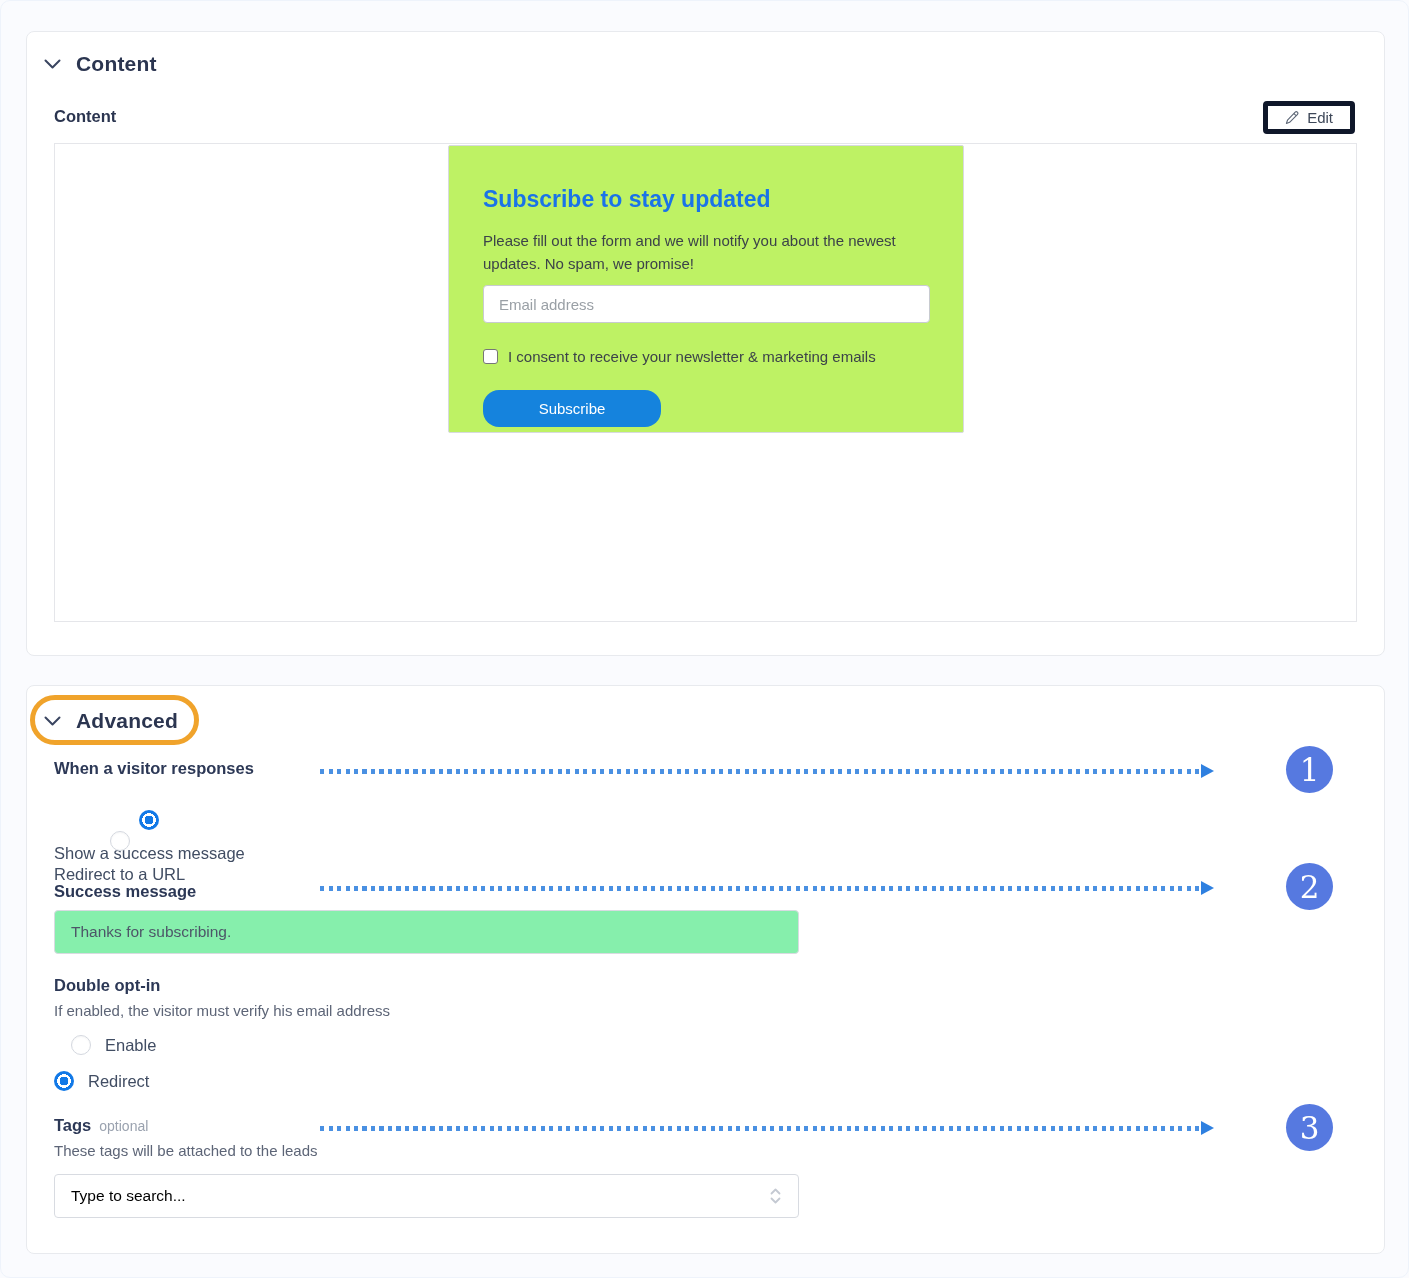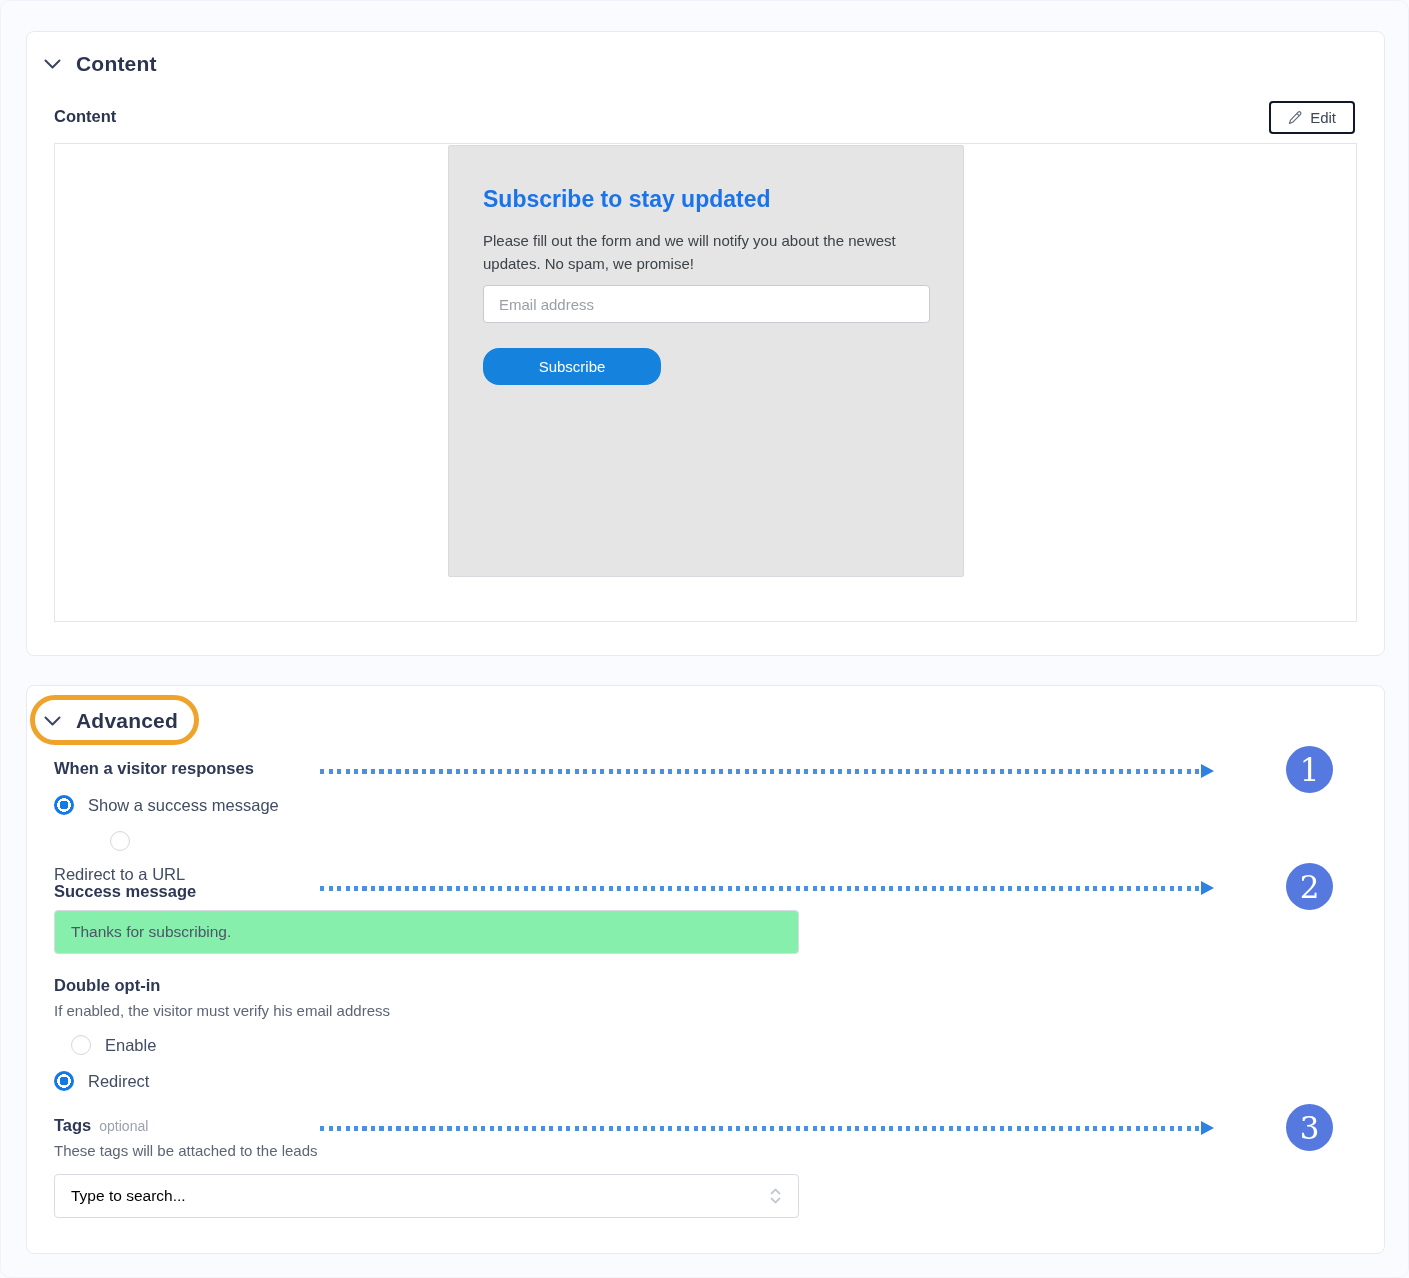--- a/index.html
+++ b/index.html
@@ -48,42 +48,42 @@
   .edit-btn {
     position: absolute;
     right: 29px;
     top: 69px;
     height: 33px;
     padding: 0 17px;
     display: flex;
     align-items: center;
     gap: 8px;
     background: #fff;
-    border: 2px solid #0f172a;
+    border: 5px solid #0f172a;
     border-radius: 4px;
     font-size: 15px;
     color: #3d4758;
     cursor: pointer;
   }
   .preview-box {
     position: absolute;
     left: 27px;
     top: 111px;
     width: 1303px;
     height: 479px;
     border: 1px solid #e5e6ea;
     background: #fff;
   }
   .form-card {
     position: absolute;
     left: 393px;
     top: 1px;
     width: 516px;
-    height: 432px;
-    background: #e5e5e5;
+    height: 288px;
+    background: #bef264;
     border: 1px solid #d7dade;
     border-radius: 2px;
     padding: 40px 26px 0 34px;
   }
   .form-title {
     font-size: 23px;
     font-weight: 700;
     color: #1a73e8;
   }
   .form-desc {
@@ -280,41 +280,45 @@
         </svg>
     </span>
     <span>Edit</span>
   </button>
 
   <div class="preview-box">
     <div class="form-card">
       <div class="form-title">Subscribe to stay updated</div>
       <div class="form-desc">Please fill out the form and we will notify you about the newest updates. No spam, we promise!</div>
       <input class="email-input" type="text" placeholder="Email address" style="">
+      <div class="consent-row">
+        <span class="checkbox"></span>
+        <span class="consent-label">I consent to receive your newsletter &amp; marketing emails</span>
+      </div>
       <button class="subscribe-btn">Subscribe</button>
     </div>
   </div>
 </section>
 
 <section class="panel" id="advanced-panel">
 
   <div class="orange-ellipse"></div>
 
   <div class="section-header" style="left:17px; top:23px;">
     <span class="chev">
       <svg width="17" height="11" viewBox="0 0 17 11">
           <path d="M1.5 1.5 L8.5 8.5 L15.5 1.5" stroke="#3a4560" stroke-width="2" fill="none" stroke-linecap="round" stroke-linejoin="round"></path>
         </svg>
     </span>
     <span class="section-title">Advanced</span>
   </div>
 
   <div class="adv-label" style="top:73px;">When a visitor responses</div>
 
-  <div class="radio-row" style="top:109px;">
+  <div class="radio-row" style="top:124px;flex-direction:column;">
     <span class="radio selected"></span>
     <span class="radio-label">Show a success message</span>
   </div>
   <div class="radio-row" style="top:145px;flex-direction:column;">
     <span class="radio unselected"></span>
     <span class="radio-label">Redirect to a URL</span>
   </div>
 
   <div class="adv-label" style="top:196px;">Success message</div>
   <input class="text-input" style="top: 224px;" type="text" value="Thanks for subscribing.">

